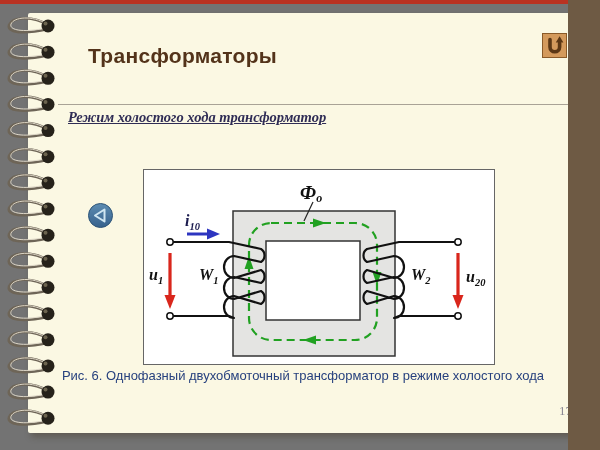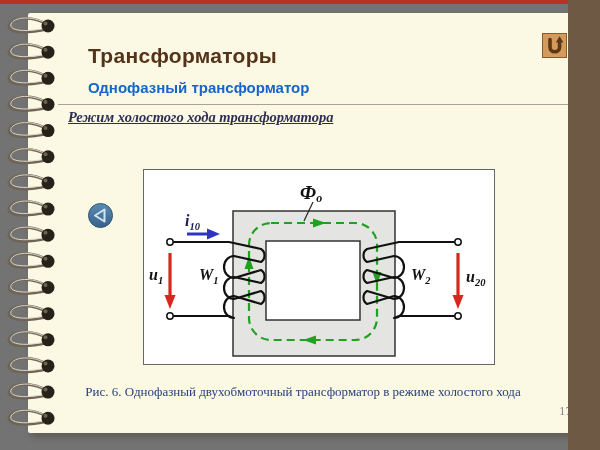--- a/index.html
+++ b/index.html
@@ -31,43 +31,42 @@
   }
   .nav-back{
     position:absolute;left:60px;top:189px;width:26px;height:27px;
     cursor:pointer;background:none;border:none;padding:0;
   }
   .figure{
     position:absolute;left:115px;top:156px;width:352px;height:196px;
   }
   .caption{
     position:absolute;left:0;top:355px;width:550px;text-align:center;
-    font-family:Liberation Serif, serif;font-size:13px;color:#27417e;margin-top:16px;
+    font-family:Liberation Sans, sans-serif;font-size:13px;color:#27417e;
   }
   .pagenum{
     position:absolute;right:6px;top:390px;
     font-family:"Liberation Serif",serif;font-size:13px;color:#8c8a94;
   }
   .return-btn{
     position:absolute;left:514px;top:20px;width:25px;height:25px;
     cursor:pointer;background:none;border:none;padding:0;
   }
   svg text{font-family:"Liberation Serif",serif;font-weight:bold;font-style:italic;}
 </style>
 </head>
 <body>
 
 <div class="frame">
   <div class="red-top"></div>
 
   <div class="page">
     <div class="title">Трансформаторы</div>
-    <div class="subtitle">Однофазный трансформатор</div>
     <div class="rule"></div>
-    <div class="heading">Режим холостого хода трансформатора</div>
+    <div class="heading">Режим холостого хода трансформатор</div>
 
     <button class="nav-back" title="">
       <svg width="26" height="27" viewBox="0 0 26 27">
         <defs>
           <linearGradient id="btng" x1="0" y1="0" x2="0" y2="1">
             <stop offset="0" stop-color="#5c8cb2"></stop>
               <stop offset="1" stop-color="#36618c"></stop>
           </linearGradient>
         </defs>
         <circle cx="12.5" cy="13.5" r="12" fill="url(#btng)" stroke="#2e5578" stroke-width="1"></circle>

